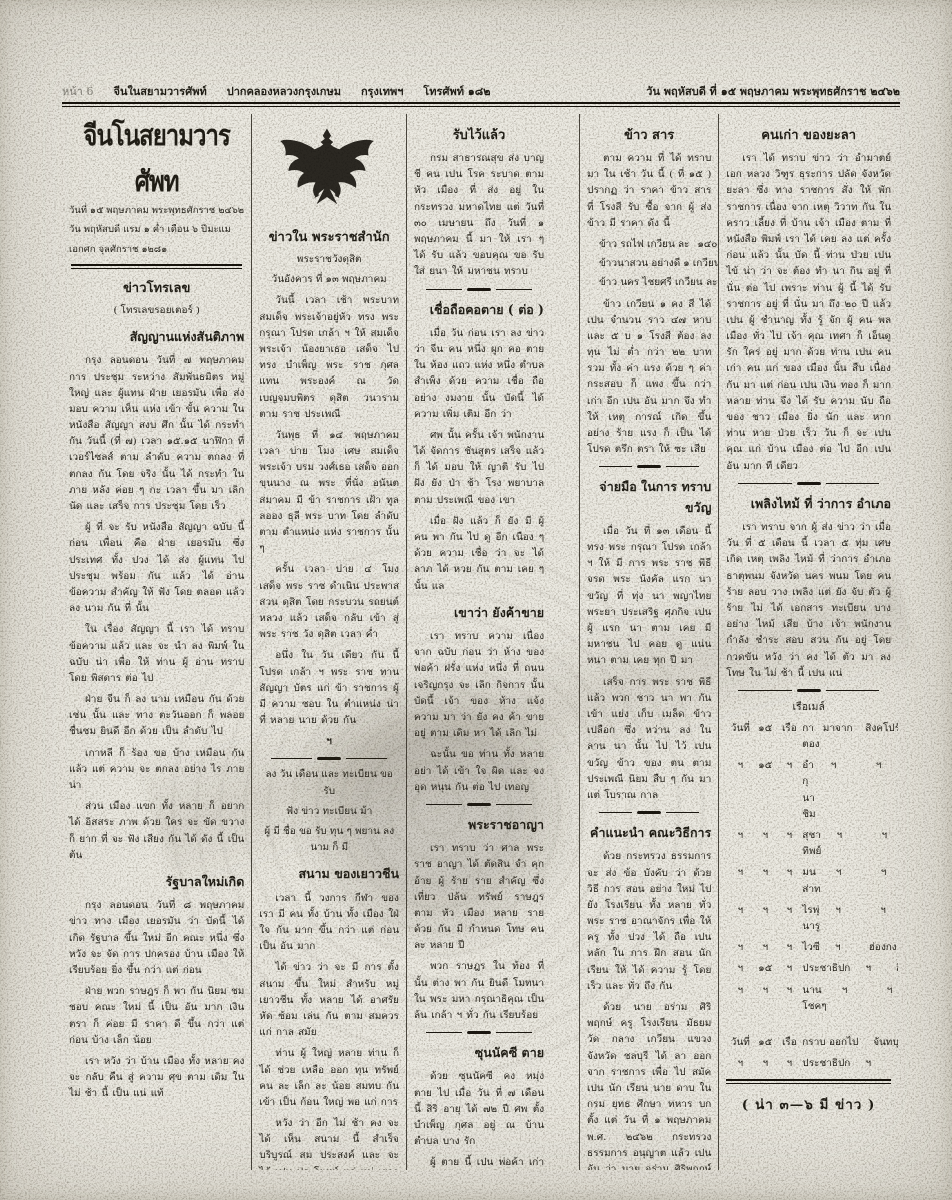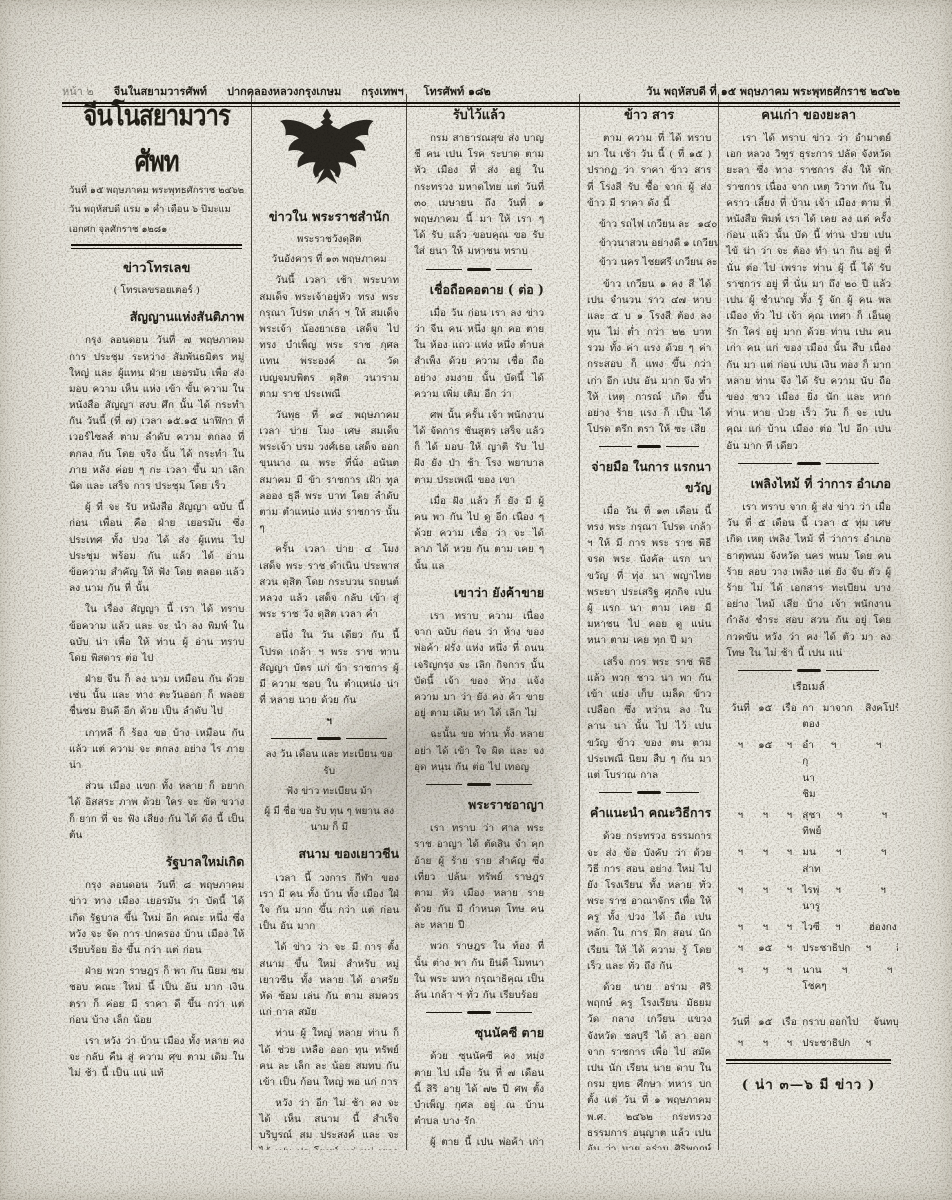--- a/index.html
+++ b/index.html
@@ -11,21 +11,21 @@
     box-shadow:inset 0 0 110px rgba(80,70,45,.22), inset 0 0 18px rgba(80,70,45,.18);
   }
   
   .topbar{position:absolute;left:62px;right:52px;top:82px;display:flex;
     justify-content:space-between;font-size:11px;font-weight:bold;filter:blur(.25px);white-space:nowrap;}
   .topbar .lgroup{display:flex;gap:20px;}
   .topbar .pageno{opacity:.5;font-weight:normal;}
   .toprule{position:absolute;left:62px;right:52px;top:102px;border-top:2.5px solid #17130c;}
   .toprule::after{content:"";display:block;margin-top:1.5px;border-top:1px solid #17130c;}
   
-  .cols{position:absolute;left:62px;top:94px;width:836px;height:1056px;display:flex;}
+  .cols{position:absolute;left:62px;top:114px;width:836px;height:1056px;display:flex;}
   .col{box-sizing:border-box;height:100%;overflow:hidden;padding:2px 7px 0;
     font-size:10px;line-height:1.62;text-align:justify;}
   .col+.col{border-left:1px solid rgba(28,24,16,.78);}
   .c1{width:196px;} .c2{width:160px;} .c3{width:150px;} .c4{width:144px;margin-left:28px;} .c5{width:186px;}
   
   .masthead{text-align:center;margin:4px 0 2px;}
   .masthead .title{font-size:24px;font-weight:bold;letter-spacing:-1px;
     transform:scaleY(1.18);filter:blur(.35px);}
   .mline{font-size:9.5px;text-align:left;margin-top:4px;filter:blur(.25px);}
   .mastrule{margin:8px 2px 2px;border-top:2.2px solid #17130c;border-bottom:1px solid #17130c;height:2px;}
@@ -66,21 +66,21 @@
   .noise{position:absolute;inset:0;pointer-events:none;opacity:.5;mix-blend-mode:multiply;}
 </style>
 </head>
 <body>
 
 <div class="stage">
   <div class="page">
 
     <div class="topbar">
       <div class="lgroup">
-        <span class="pageno">หน้า ๒</span>
+        <span class="pageno">หน้า 6</span>
         <span>จีนในสยามวารศัพท์</span>
         <span>ปากคลองหลวงกรุงเกษม</span>
         <span>กรุงเทพฯ</span>
         <span>โทรศัพท์ ๑๘๒</span>
       </div>
       <div>วัน พฤหัสบดี ที่ ๑๕ พฤษภาคม พระพุทธศักราช ๒๔๖๒</div>
     </div>
     <div class="toprule"></div>
 
     <div class="cols">
@@ -190,21 +190,21 @@
               <span class="pfill"></span>
             </div>
             <div class="priceline">
               <span class="pname">ข้าว นคร ไชยศรี เกวียน ละ</span>
               <span class="pfill"></span>
             </div>
             <div class="para">ข้าว เกวียน ๑ คง สี ได้ เปน จำนวน ราว ๔๗ หาบ และ ๕ บ ๑ โรงสี ต้อง ลง ทุน ไม่ ต่ำ กว่า ๒๒ บาท รวม ทั้ง ค่า แรง ด้วย ๆ ค่า กระสอบ ก็ แพง ขึ้น กว่า เก่า อีก เปน อัน มาก จึง ทำ ให้ เหตุ การณ์ เกิด ขึ้น อย่าง ร้าย แรง ก็ เป็น ได้ โปรด ตรึก ตรา ให้ ซะ เสีย</div>
             <div class="divider">
               <span class="orn"></span>
             </div>
-            <div class="h2">จ่ายมือ ในการ แรกนา ขวัญ</div>
+            <div class="h2">จ่ายมือ ในการ ทราบ ขวัญ</div>
             <div class="para">เมื่อ วัน ที่ ๑๓ เดือน นี้ ทรง พระ กรุณา โปรด เกล้า ฯ ให้ มี การ พระ ราช พิธี จรด พระ นังคัล แรก นา ขวัญ ที่ ทุ่ง นา พญาไทย พระยา ประเสริฐ ศุภกิจ เปน ผู้ แรก นา ตาม เคย มี มหาชน ไป คอย ดู แน่น หนา ตาม เคย ทุก ปี มา</div>
             <div class="para">เสร็จ การ พระ ราช พิธี แล้ว พวก ชาว นา พา กัน เข้า แย่ง เก็บ เมล็ด ข้าว เปลือก ซึ่ง หว่าน ลง ใน ลาน นา นั้น ไป ไว้ เปน ขวัญ ข้าว ของ ตน ตาม ประเพณี นิยม สืบ ๆ กัน มา แต่ โบราณ กาล</div>
             <div class="divider">
               <span class="orn"></span>
             </div>
             <div class="h2">คำแนะนำ คณะวิธีการ</div>
             <div class="para">ด้วย กระทรวง ธรรมการ จะ ส่ง ข้อ บังคับ ว่า ด้วย วิธี การ สอน อย่าง ใหม่ ไป ยัง โรงเรียน ทั้ง หลาย ทั่ว พระ ราช อาณาจักร เพื่อ ให้ ครู ทั้ง ปวง ได้ ถือ เปน หลัก ใน การ ฝึก สอน นัก เรียน ให้ ได้ ความ รู้ โดย เร็ว และ ทั่ว ถึง กัน</div>
             <div class="para">ด้วย นาย อร่าม ศิริพฤกษ์ ครู โรงเรียน มัธยม วัด กลาง เกวียน แขวง จังหวัด ชลบุรี ได้ ลา ออก จาก ราชการ เพื่อ ไป สมัค เปน นัก เรียน นาย ดาบ ใน กรม ยุทธ ศึกษา ทหาร บก ตั้ง แต่ วัน ที่ ๑ พฤษภาคม พ.ศ. ๒๔๖๒ กระทรวง ธรรมการ อนุญาต แล้ว เปน อัน ว่า นาย อร่าม ศิริพฤกษ์ ออก จาก น่า ที่ ได้ ตาม ความ ก้าว หน้า ต่อ ๆ มา นั้น</div>
           </div>
       </div>

